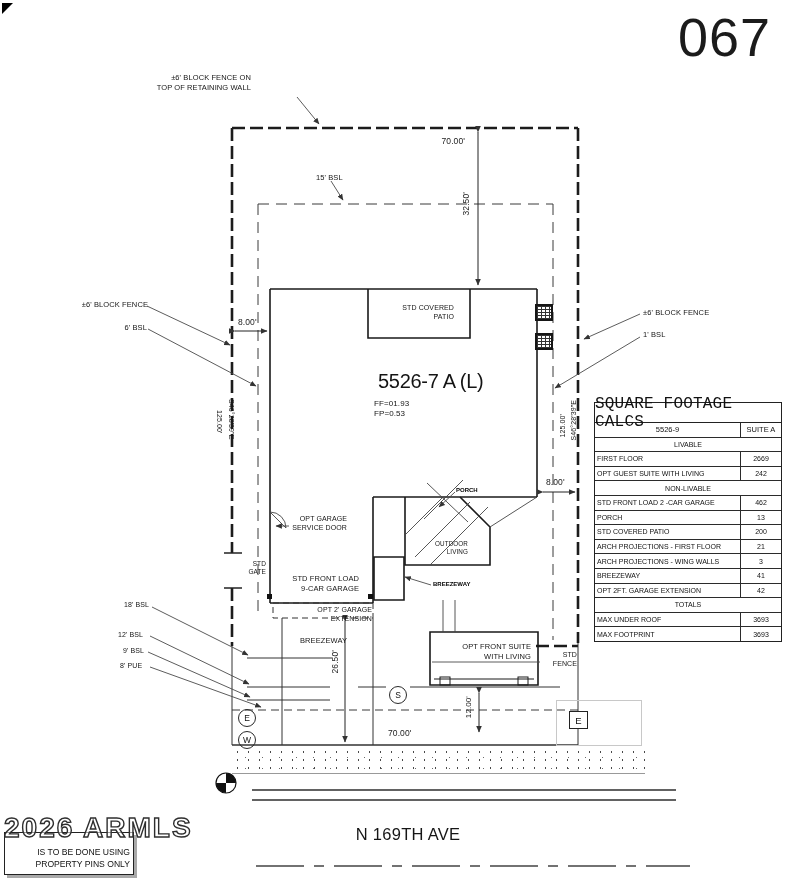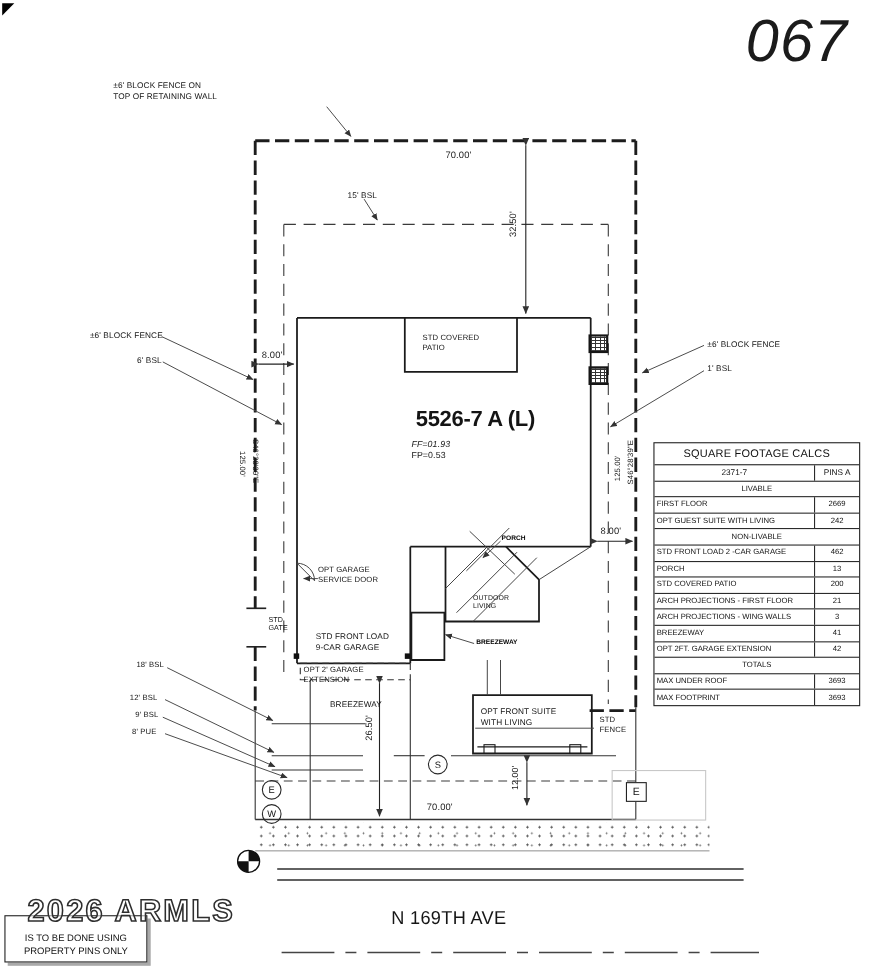--- a/index.html
+++ b/index.html
@@ -1,61 +1,61 @@
 <!DOCTYPE html>
 <html><head>
 <meta charset="utf-8">
 <style>
   html,body{margin:0;padding:0;background:#fff;}
   #sheet{position:relative;width:800px;height:885px;background:#fff;overflow:hidden;
          font-family:"Liberation Sans",sans-serif;color:#111;}
   svg{position:absolute;left:0;top:0;}
   .lbl{position:absolute;font-size:7.5px;line-height:1.3;color:#151515;white-space:pre-line;
        letter-spacing:0.1px;}
-  .c{text-align:left}
+  .c{text-align:right}
   .r{text-align:right}
   .vd{writing-mode:vertical-rl}
   .vu{writing-mode:vertical-rl;transform:rotate(180deg)}
   .dim{font-size:8.5px;color:#222;}
   .dk{font-weight:700;font-size:6px;color:#000;letter-spacing:0;}
-  .plan-title{position:absolute;font-size:20px;font-weight:700;letter-spacing:-0.3px;color:#141414;}
+  .plan-title{position:absolute;font-size:20px;font-weight:400;letter-spacing:-0.3px;color:#141414;}
   .pagenum{position:absolute;left:678px;top:10px;font-size:54px;line-height:1;color:#1b1b1b;
-           letter-spacing:1px;font-style:italic;}
+           letter-spacing:1px;}
   .circ{position:absolute;width:16px;height:16px;border:1.3px solid #2a2a2a;border-radius:50%;
         font-size:8.5px;display:flex;align-items:center;justify-content:center;background:transparent;}
   .ebox{position:absolute;width:17px;height:16px;border:1.5px solid #222;font-size:9.5px;
         display:flex;align-items:center;justify-content:center;background:#fff;}
   .meter{position:absolute;width:14px;height:13px;border:2px solid #161616;
          background-image:repeating-linear-gradient(0deg,#333 0 1px,transparent 1px 3px),
                           repeating-linear-gradient(90deg,#333 0 1px,transparent 1px 4px);}
   .stipple{position:absolute;left:232px;top:748px;width:413px;height:25px;
            border-bottom:1px solid #999;
            background-image:radial-gradient(circle,#4a4a4a 0.8px,transparent 1.1px),
                             radial-gradient(circle,#6a6a6a 0.7px,transparent 1px);
            background-size:11px 8px,17px 11px;background-position:0 0,5px 4px;}
   .faintrect{position:absolute;left:556px;top:700px;width:84px;height:44px;border:1px solid #c8c8c8;}
   .corner-mark{position:absolute;left:2px;top:3px;width:0;height:0;
                border-top:11px solid #000;border-right:11px solid transparent;}
   
   #sqft{position:absolute;left:594px;top:402px;width:186px;border:1.6px solid #222;background:#fff;}
-  #sqft .ttl{height:19px;border-bottom:1.4px solid #222;font-size:10px;display:flex;
-             align-items:center;justify-content:center;letter-spacing:0.2px;}
+  #sqft .ttl{height:19px;border-bottom:1.4px solid #222;font-size:16px;display:flex;
+             align-items:center;justify-content:center;letter-spacing:0.2px;font-family:Liberation Mono, monospace;}
   .trow{display:flex;height:13.6px;border-bottom:1px solid #2b2b2b;font-size:7px;align-items:stretch;}
   .trow:last-child{border-bottom:none;}
   .trow .tl{flex:1;display:flex;align-items:center;padding-left:2px;}
   .trow .tv{width:40px;border-left:1px solid #2b2b2b;display:flex;align-items:center;justify-content:center;}
   .trow.sec .tl{justify-content:center;padding-left:0;}
   .trow.model .tl{justify-content:center;padding-left:0;font-size:7.5px;}
   .trow.model .tv{font-size:7.5px;}
   
   .wm{position:absolute;left:4px;top:812px;font-size:28px;font-weight:700;letter-spacing:2px;
-      color:rgba(255,255,255,0.55);-webkit-text-stroke:1.4px #2e2e2e;z-index:6;white-space:nowrap;margin-left:21px;}
+      color:rgba(255,255,255,0.55);-webkit-text-stroke:1.4px #2e2e2e;z-index:6;white-space:nowrap;}
   .notice{position:absolute;left:4px;top:832px;width:122px;border:1.6px solid #222;background:#fff;
           box-shadow:3px 3px 0 #a9a9a9;padding:13px 3px 3px 3px;z-index:5;}
-  .notice .nl{font-size:8.6px;line-height:1.45;white-space:pre-line;text-align:center;color:#111;}
+  .notice .nl{font-size:8.6px;line-height:1.45;white-space:pre-line;text-align:right;color:#111;}
   .street-name{position:absolute;left:338px;top:825px;width:140px;text-align:center;font-size:17px;
                letter-spacing:0.3px;color:#161616;transform:scaleX(0.97);}
 </style>
 </head>
 <body>
 
 <div id="sheet">
 
   <div class="corner-mark"></div>
 
@@ -188,21 +188,21 @@
   <div class="lbl" style="left:643px;top:308px;">±6' BLOCK FENCE</div>
   <div class="lbl" style="left:643px;top:330px;">1' BSL</div>
   <div class="lbl dim" style="left:546px;top:477px;">8.00'</div>
 
   <div class="lbl vd" style="left:215px;top:410px;font-size:7px;">125.00'</div>
   <div class="lbl vd" style="left:227px;top:399px;font-size:7px;">S46°28'39"E</div>
   <div class="lbl vu" style="left:558px;top:414px;font-size:7px;">125.00'</div>
   <div class="lbl vu" style="left:569px;top:400px;font-size:7px;">S46°28'39"E</div>
 
   <div class="plan-title" style="left:378px;top:370px;">5526-7 A (L)</div>
-  <div class="lbl" style="left:374px;top:399px;font-size:8px;font-style:italic;">FF=01.93</div>
+  <div class="lbl" style="left:374px;top:399px;font-size:8px;">FF=01.93</div>
   <div class="lbl" style="left:374px;top:409px;font-size:8px;">FP=0.53</div>
   <div class="lbl c" style="left:384px;top:303px;width:70px;font-size:7px;">STD COVERED
 PATIO</div>
   <div class="lbl c" style="left:289px;top:514px;width:58px;font-size:7px;">OPT GARAGE
 SERVICE DOOR</div>
   <div class="lbl c" style="left:244px;top:560px;width:22px;font-size:6.5px;">STD
 GATE</div>
   <div class="lbl c" style="left:287px;top:574px;width:72px;">STD FRONT LOAD
 9-CAR GARAGE</div>
   <div class="lbl c" style="left:276px;top:605px;width:96px;font-size:7px;">OPT 2' GARAGE EXTENSION</div>
@@ -233,22 +233,22 @@
   <div class="meter" style="left:535px;top:333px;"></div>
   <div class="faintrect"></div>
 
   <div class="stipple"></div>
   <div class="street-name">N 169TH AVE</div>
 
   <div id="sqft">
     <div class="ttl">SQUARE FOOTAGE CALCS</div>
     <div id="sqft-rows">
         <div class="trow model">
-          <div class="tl">2371-7</div>
-          <div class="tv">PINS A</div>
+          <div class="tl">5526-9</div>
+          <div class="tv">SUITE A</div>
         </div>
         <div class="trow sec">
           <div class="tl">LIVABLE</div>
         </div>
         <div class="trow item">
           <div class="tl">FIRST FLOOR</div>
           <div class="tv">2669</div>
         </div>
         <div class="trow item">
           <div class="tl">OPT GUEST SUITE WITH LIVING</div>

